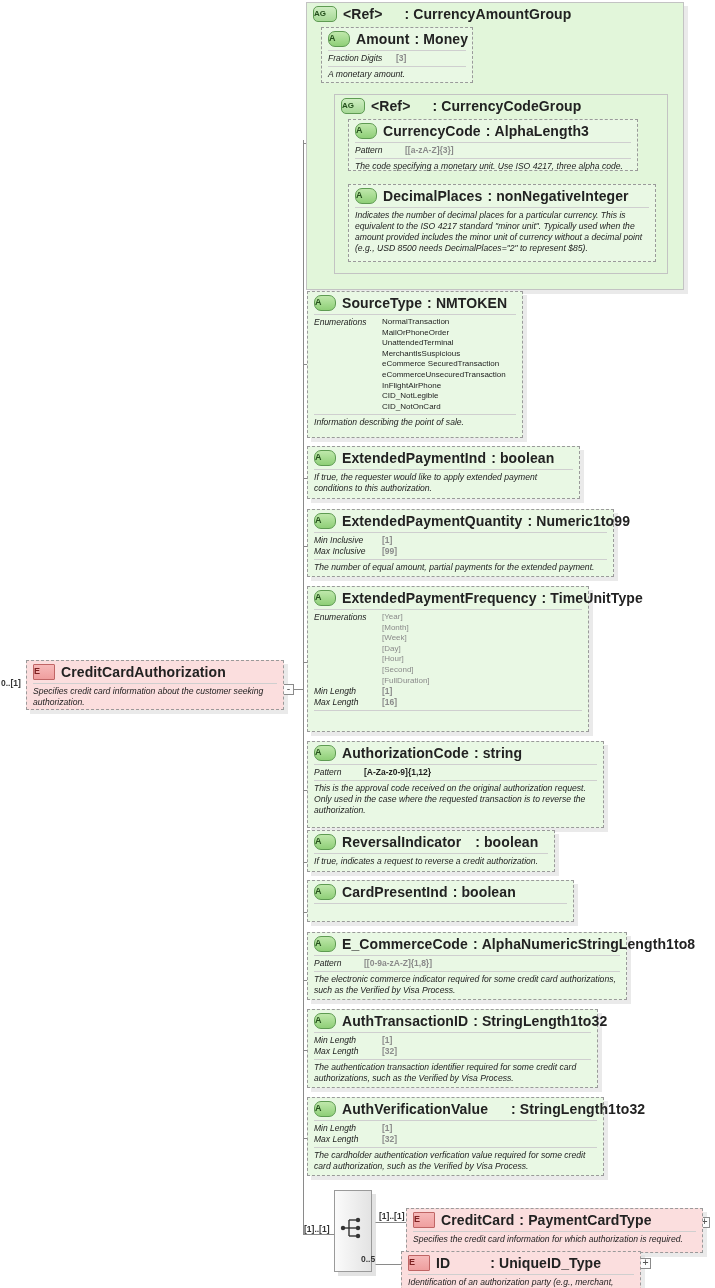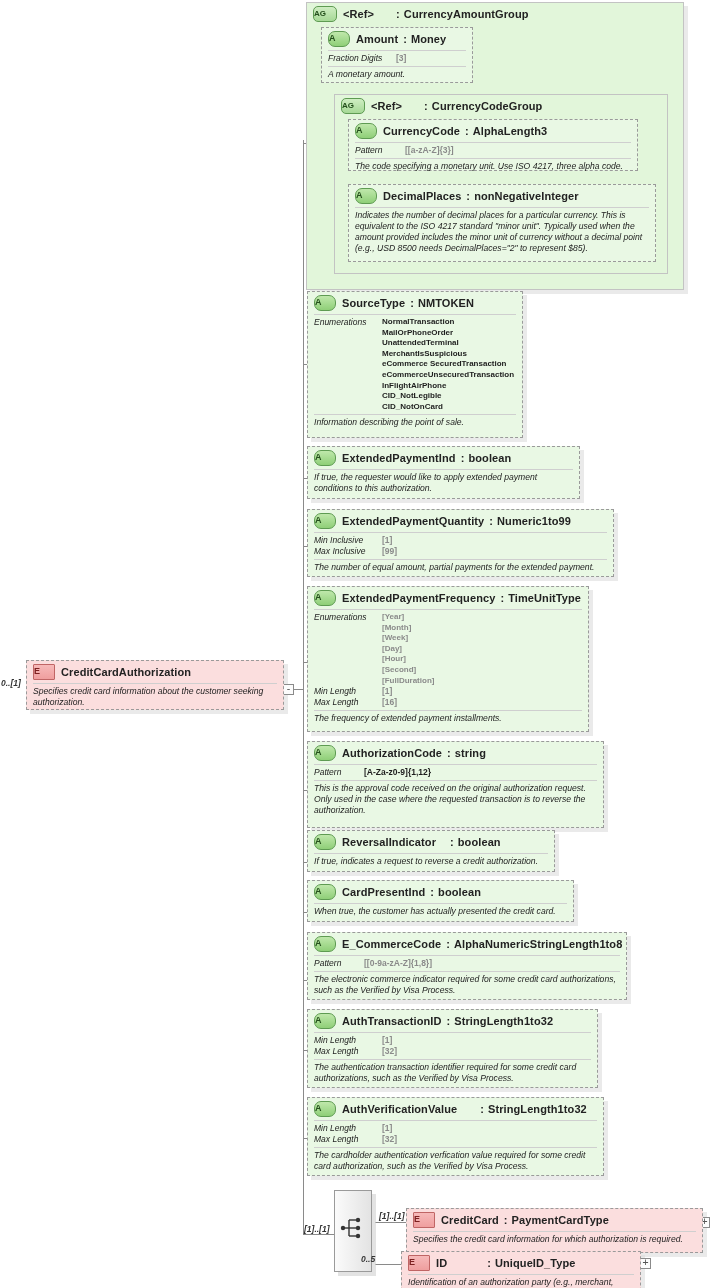--- a/index.html
+++ b/index.html
@@ -41,52 +41,52 @@
     border:1px solid #5e9b52;color:#244f1c;
   }
   .ic-ag{
     border-radius:5px;background:linear-gradient(to bottom,#cfeec2,#a6d996);
     border:1px solid #5e9b52;color:#244f1c;font-size:8px;width:22px;
   }
   .ic-e{
     border-radius:1px;background:linear-gradient(to bottom,#f6b9b9,#ef9e9e);
     border:1px solid #c06565;color:#7d2020;
   }
-  .title{font-size:11px;font-weight:bold;color:#222;white-space:nowrap;letter-spacing:.1px;}
+  .title{font-size:14px;font-weight:bold;color:#222;white-space:nowrap;letter-spacing:.1px;}
 
   .rule{height:0;border-top:1px solid #cfcfcf;margin:1px 6px 0 6px;}
 
   .facets{padding:2px 6px 1px 6px;font-size:8.5px;line-height:11px;}
   .frow{display:flex;}
   .fname{font-style:italic;color:#1d1d1d;width:auto;min-width:62px;flex:0 0 auto;}
   .fval{color:#8a8a8a;font-weight:bold;margin-left:6px;}
   .fval.dark{color:#1d1d1d;}
   .enumwrap{display:flex;}
   .enumlist{margin-left:6px;}
-  .enumlist div{color:#1d1d1d;font-weight:bold;font-size:8px;line-height:10.6px;white-space:nowrap;}
+  .enumlist div{color:#1d1d1d;font-weight:normal;font-size:8px;line-height:10.6px;white-space:nowrap;}
   .enumlist.gray div{color:#8a8a8a;}
 
   .doc{
     padding:2px 6px 3px 6px;font-size:8.6px;line-height:11px;
     font-style:italic;color:#1d1d1d;
   }
 
   
   .ln{position:absolute;background:#8a8a8a;}
   .lnh{height:1px;}
   .lnv{width:1px;}
 
   .pm{
     position:absolute;width:11px;height:11px;background:#fcfcfc;
     border:1px solid #8a8a8a;box-sizing:border-box;
     font-size:10px;line-height:8px;text-align:center;color:#555;
     font-family:"DejaVu Sans Mono",monospace;
   }
   .card{
-    position:absolute;font-size:8.5px;font-style:italic;font-weight:bold;
+    position:absolute;font-size:8.5px;font-weight:bold;
     color:#333;white-space:nowrap;
   }
   
   .seq{
     position:absolute;background:linear-gradient(to right,#fbfbfb,#e3e3e3);
     border:1px solid #9a9a9a;box-sizing:border-box;
   }
   .seqshadow{position:absolute;background:#d0d0d0;opacity:.6;}
 </style>
 </head>
@@ -299,21 +299,20 @@
       <div class="frow">
         <span class="fname">Min Length</span>
         <span class="fval">[1]</span>
       </div>
       <div class="frow">
         <span class="fname">Max Length</span>
         <span class="fval">[16]</span>
       </div>
     </div>
     <div class="rule"></div>
-    <div class="doc">The frequency of extended payment installments.</div>
   </div>
 </div>
 
 <div class="node attr" style="left:307px;top:741px;width:297px;height:87px;">
   <div class="shadow"></div>
   <div class="body">
     <div class="hdr">
       <span class="ic ic-a">A</span>
       <span class="title" style="margin-right:5px;">AuthorizationCode</span>
       <span class="title" style="margin-right:4px;">:</span>
@@ -348,21 +347,20 @@
 <div class="node attr" style="left:307px;top:880px;width:267px;height:42px;">
   <div class="shadow"></div>
   <div class="body">
     <div class="hdr">
       <span class="ic ic-a">A</span>
       <span class="title" style="margin-right:5px;">CardPresentInd</span>
       <span class="title" style="margin-right:4px;">:</span>
       <span class="title">boolean</span>
     </div>
     <div class="rule"></div>
-    <div class="doc">When true, the customer has actually presented the credit card.</div>
   </div>
 </div>
 
 <div class="node attr" style="left:307px;top:932px;width:320px;height:68px;">
   <div class="shadow"></div>
   <div class="body">
     <div class="hdr">
       <span class="ic ic-a">A</span>
       <span class="title" style="margin-right:5px;">E_CommerceCode</span>
       <span class="title" style="margin-right:4px;">:</span>

